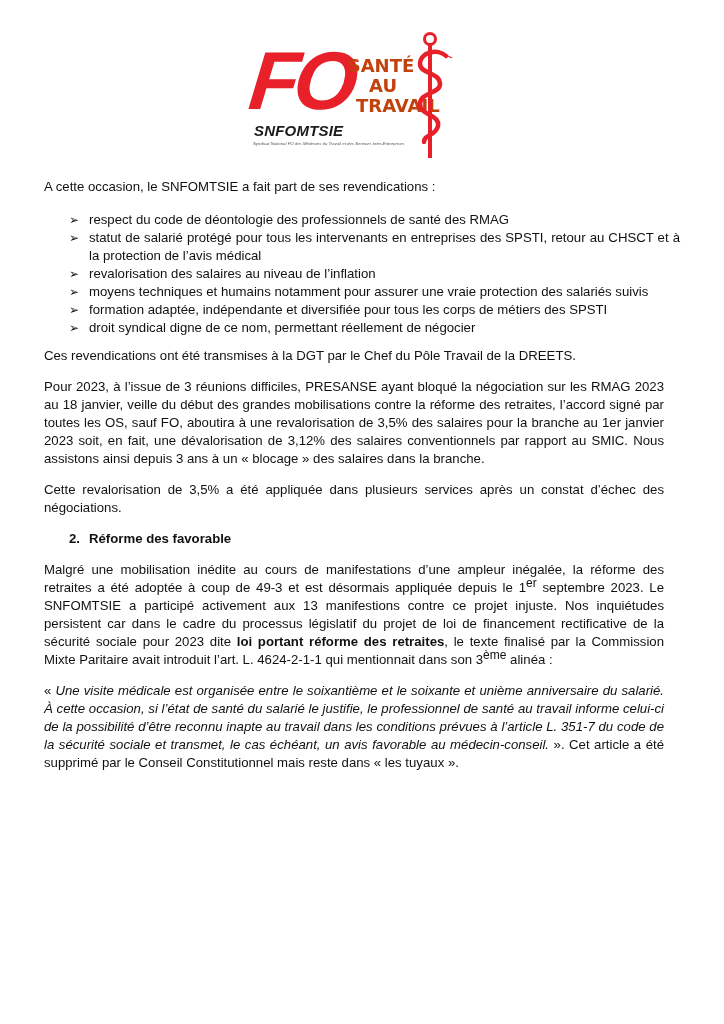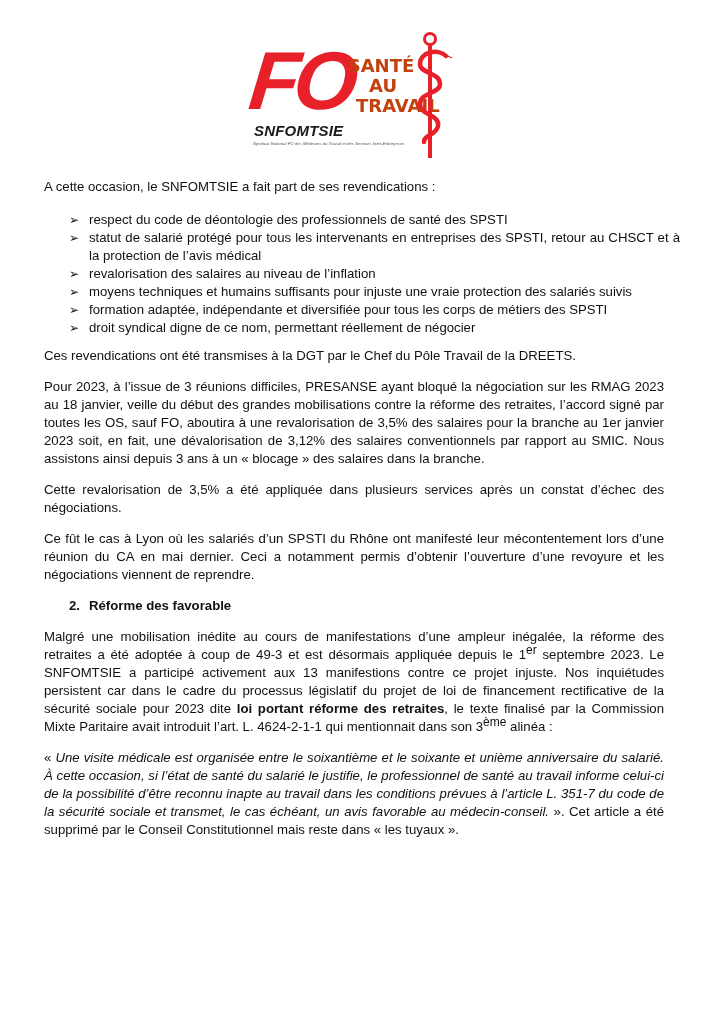--- a/index.html
+++ b/index.html
@@ -47,32 +47,31 @@
     <rect x="12" y="14" width="4" height="114" fill="#e8202a"></rect>
     <path d="M30 26 C22 18, 4 22, 4 34 C4 44, 24 42, 24 54 C24 64, 4 62, 4 74 C4 86, 24 84, 22 96 C20 106, 8 104, 8 112" fill="none" stroke="#e8202a" stroke-width="4.5" stroke-linecap="round"></path>
     <path d="M28 24 L36 28" stroke="#e8202a" stroke-width="1.2"></path>
   </svg>
 </div>
 
 <div class="content">
   <p class="intro">A cette occasion, le SNFOMTSIE a fait part de ses revendications :</p>
 
   <ul class="bullets">
-    <li><span class="arrow">➢</span><span>respect du code de déontologie des professionnels de santé des SPSTI</span></li>
+    <li><span class="arrow">➢</span><span>respect du code de déontologie des professionnels de santé des RMAG</span></li>
     <li><span class="arrow">➢</span><span>statut de salarié protégé pour tous les intervenants en entreprises des SPSTI, retour au CHSCT et à la protection de l’avis médical</span></li>
     <li><span class="arrow">➢</span><span>revalorisation des salaires au niveau de l’inflation</span></li>
-    <li><span class="arrow">➢</span><span>moyens techniques et humains suffisants pour injuste une vraie protection des salariés suivis</span></li>
+    <li><span class="arrow">➢</span><span>moyens techniques et humains notamment pour assurer une vraie protection des salariés suivis</span></li>
     <li><span class="arrow">➢</span><span>formation adaptée, indépendante et diversifiée pour tous les corps de métiers des SPSTI</span></li>
     <li><span class="arrow">➢</span><span>droit syndical digne de ce nom, permettant réellement de négocier</span></li>
   </ul>
 
   <p>Ces revendications ont été transmises à la DGT par le Chef du Pôle Travail de la DREETS.</p>
   <p>Pour 2023, à l’issue de 3 réunions difficiles, PRESANSE ayant bloqué la négociation sur les RMAG 2023 au 18 janvier, veille du début des grandes mobilisations contre la réforme des retraites, l’accord signé par toutes les OS, sauf FO, aboutira à une revalorisation de 3,5% des salaires pour la branche au 1er janvier 2023 soit, en fait, une dévalorisation de 3,12% des salaires conventionnels par rapport au SMIC. Nous assistons ainsi depuis 3 ans à un « blocage » des salaires dans la branche.</p>
   <p>Cette revalorisation de 3,5% a été appliquée dans plusieurs services après un constat d’échec des négociations.</p>
-  <p>Ce fût le cas à Lyon où les salariés d’un SPSTI du Rhône ont manifesté leur mécontentement lors d’une réunion du CA en mai dernier. Ceci a notamment permis d’obtenir l’ouverture d’une revoyure et les négociations viennent de reprendre.</p>
 
   <div class="section-title">
     <span class="num">2.</span><span>Réforme des favorable</span>
   </div>
 
   <p><span>Malgré une mobilisation inédite au cours de manifestations d’une ampleur inégalée, la réforme des retraites a été adoptée à coup de 49-3 et est désormais appliquée depuis le 1</span><sup>er</sup><span> septembre 2023. Le SNFOMTSIE a participé activement aux 13 manifestions contre ce projet injuste. Nos inquiétudes persistent car dans le cadre du processus législatif du projet de loi de financement rectificative de la sécurité sociale pour 2023 dite </span><b>loi portant réforme des retraites</b><span>, le texte finalisé par la Commission Mixte Paritaire avait introduit l’art. L. 4624-2-1-1 qui mentionnait dans son 3</span><sup>ème</sup><span> alinéa :</span></p>
 
   <p><span>« </span><em>Une visite médicale est organisée entre le soixantième et le soixante et unième anniversaire du salarié. À cette occasion, si l’état de santé du salarié le justifie, le professionnel de santé au travail informe celui-ci de la possibilité d’être reconnu inapte au travail dans les conditions prévues à l’article L. 351-7 du code de la sécurité sociale et transmet, le cas échéant, un avis favorable au médecin-conseil.</em><span> ». Cet article a été supprimé par le Conseil Constitutionnel mais reste dans « les tuyaux ».</span></p>
 </div>
 

